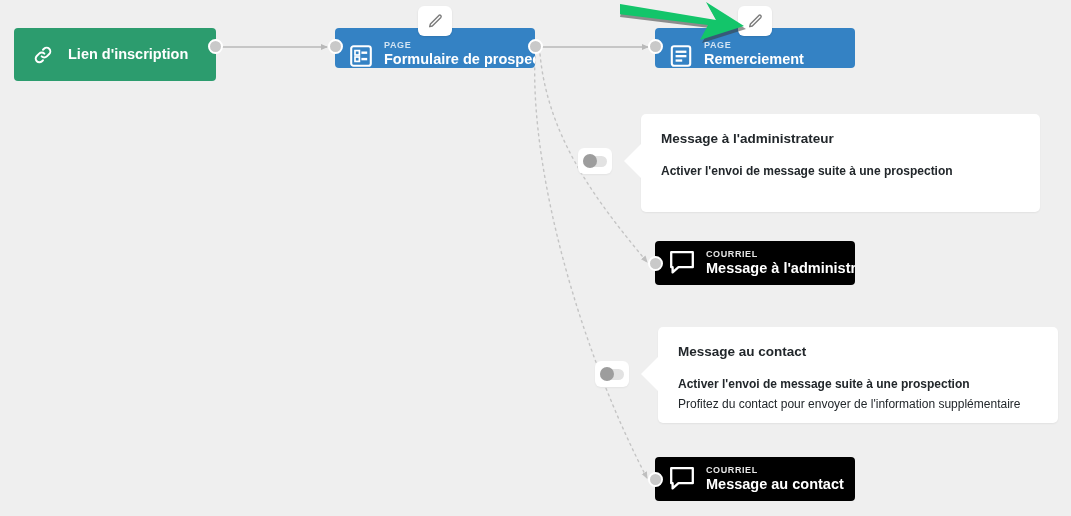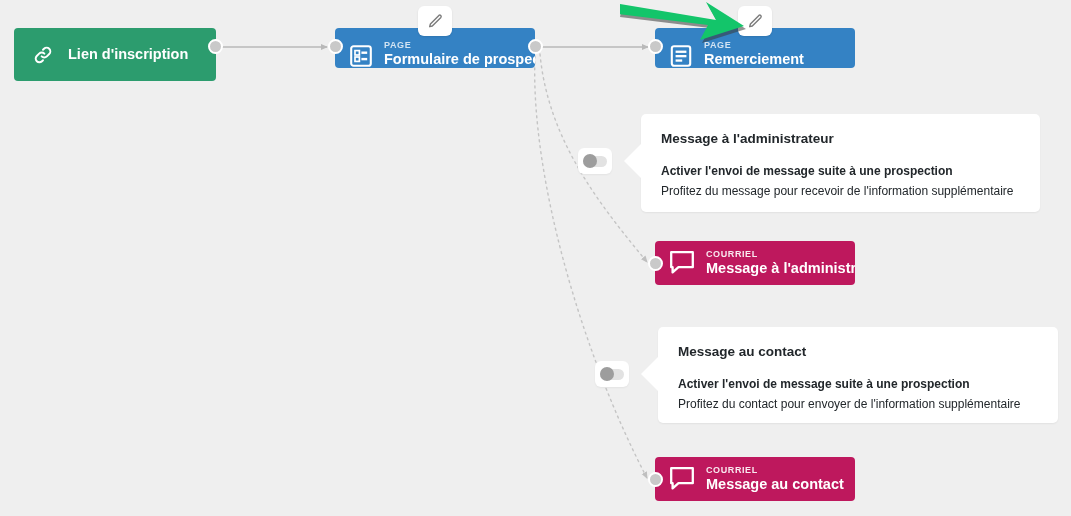--- a/index.html
+++ b/index.html
@@ -43,21 +43,21 @@
     overflow: hidden;
   }
   .node-green {
     background: #2c9c6e;
   }
   .node-blue {
     background: #3482c4;
     align-items: flex-end;
   }
   .node-lightblue {
-    background: #be185d;
+    background: #000000;
   }
 
   .node-icon {
     flex: 0 0 auto;
     display: flex;
     align-items: center;
     justify-content: center;
   }
   .node-text {
     display: flex;
@@ -278,21 +278,20 @@
       <span class="node-kicker">PAGE</span>
       <span class="node-title">Remerciement</span>
     </div>
   </div>
   <div class="dot" style="left:648px; top:39px;"></div>
 
   <div class="info-card" style="left:641px; top:114px; width:399px; height:98px;">
     <div class="card-caret"></div>
     <div class="card-title">Message à l'administrateur</div>
     <div class="card-line bold">Activer l'envoi de message suite à une prospection</div>
-    <div class="card-line">Profitez du message pour recevoir de l'information supplémentaire</div>
   </div>
   <div class="toggle-wrap" style="left:578px; top:148px;">
     <div class="toggle">
       <div class="knob"></div>
     </div>
   </div>
 
   <div class="node node-lightblue" style="left:655px; top:241px; width:200px; height:44px; padding-left:13px;">
     <div class="node-icon" style="width:28px;height:28px;">
       <svg width="28" height="26" viewBox="0 0 28 26">

